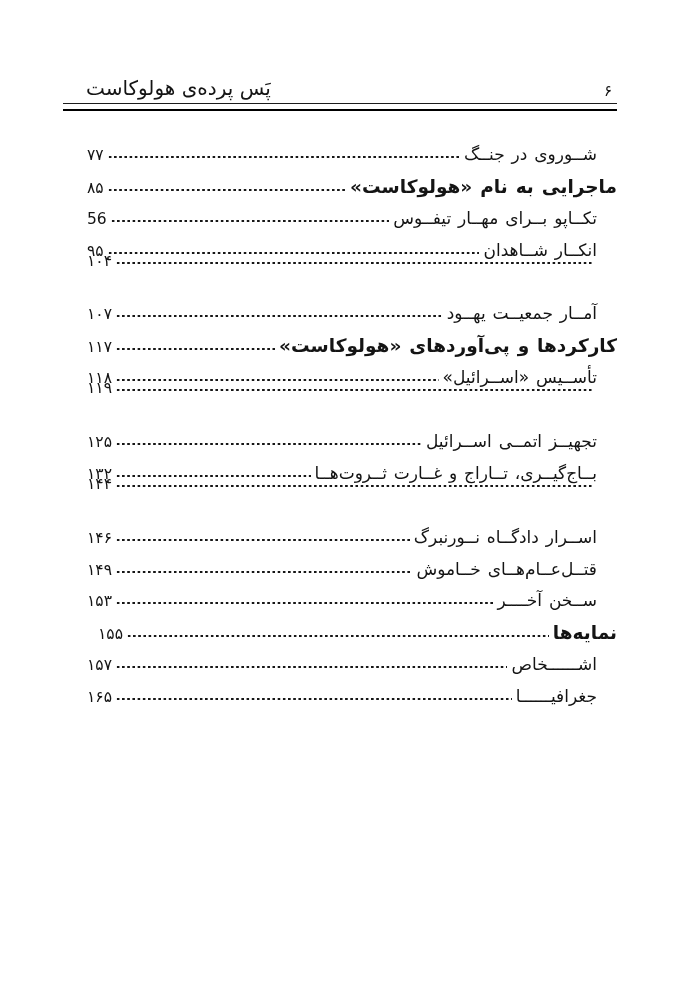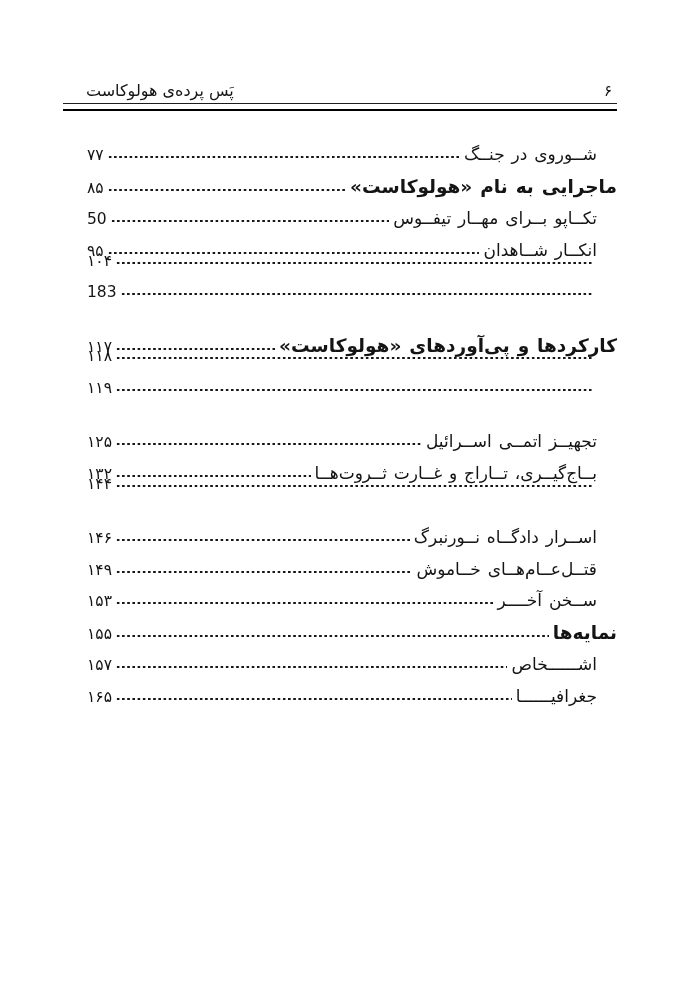--- a/index.html
+++ b/index.html
@@ -28,21 +28,21 @@
     display: flex;
     flex-direction: row;           
     justify-content: space-between;
     align-items: flex-end;
     height: 28px;
     padding: 0 5px 3px 0;
     font-size: 16px;
   }
   .running-header .book-title {
     margin-left: 23px;             
-    font-size: 16px;
+    font-size: 20px;
     letter-spacing: 0.2px;
   }
   .running-header .folio {
     font-size: 15px;
   }
   .header-rule {
     height: 5px;
     border-top: 1px solid #1c1c1c;
     border-bottom: 2px solid #000000;
   }
@@ -84,20 +84,21 @@
     transform: translateY(-1px);
   }
   .toc-num {
     font-size: 15.5px;
     font-weight: normal;
   }
   .toc-row.chapter .toc-num {
     font-weight: normal;
   }
   .toc-row.num-gap .toc-num {
+    margin-left: 11px;             
   }
 </style>
 </head>
 <body>
 
 <div class="sheet">
   <div class="content">
 
     <div class="running-header">
       <span class="folio">۶</span>
@@ -113,41 +114,43 @@
     <span class="toc-num">۷۷</span>
   </div>
         <div class="toc-row chapter">
     <span class="toc-title">ماجرایی به نام «هولوکاست»</span>
     <span class="toc-leader"></span>
     <span class="toc-num">۸۵</span>
   </div>
         <div class="toc-row section">
     <span class="toc-title">تکــاپو بــرای مهــار تیفــوس</span>
     <span class="toc-leader"></span>
-    <span class="toc-num">50</span>
+    <span class="toc-num">56</span>
   </div>
         <div class="toc-row section">
     <span class="toc-title">انکــار شــاهدان</span>
     <span class="toc-leader"></span>
     <span class="toc-num">۹۵</span>
   </div>
         <div class="toc-row section">
     <span class="toc-leader"></span>
     <span class="toc-num">۱۰۴</span>
   </div>
         <div class="toc-row section">
-    <span class="toc-leader"></span>
-    <span class="toc-num">183</span>
+    <span class="toc-title">آمــار جمعیــت یهــود</span>
+    <span class="toc-leader"></span>
+    <span class="toc-num">۱۰۷</span>
   </div>
         <div class="toc-row chapter">
     <span class="toc-title">کارکردها و پی‌آوردهای «هولوکاست»</span>
     <span class="toc-leader"></span>
     <span class="toc-num">۱۱۷</span>
   </div>
         <div class="toc-row section">
+    <span class="toc-title">تأســیس «اســرائیل»</span>
     <span class="toc-leader"></span>
     <span class="toc-num">۱۱۸</span>
   </div>
         <div class="toc-row section">
     <span class="toc-leader"></span>
     <span class="toc-num">۱۱۹</span>
   </div>
         <div class="toc-row section">
     <span class="toc-title">تجهیــز اتمــی اســرائیل</span>
     <span class="toc-leader"></span>

